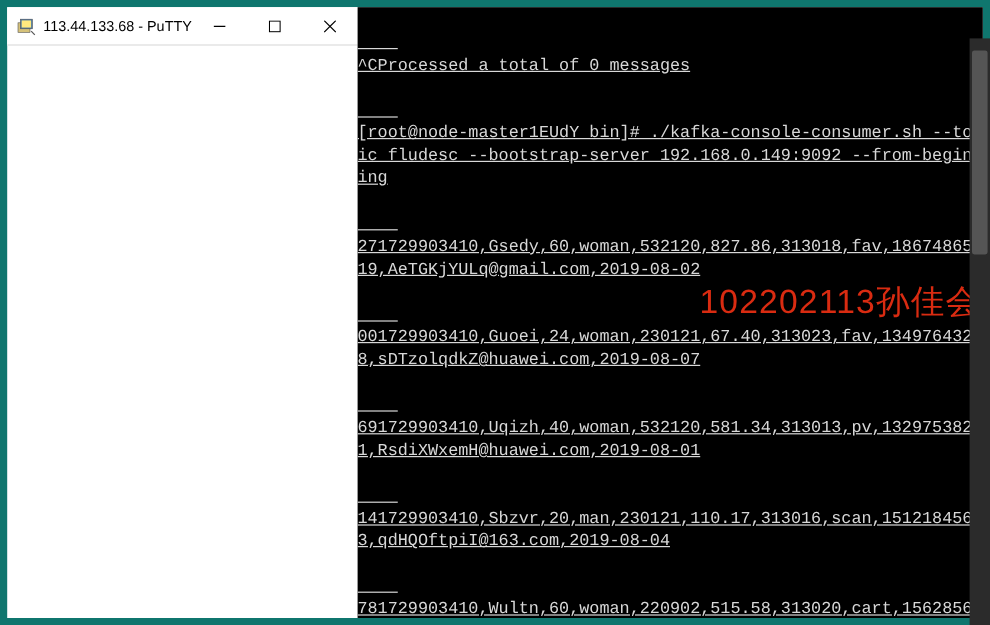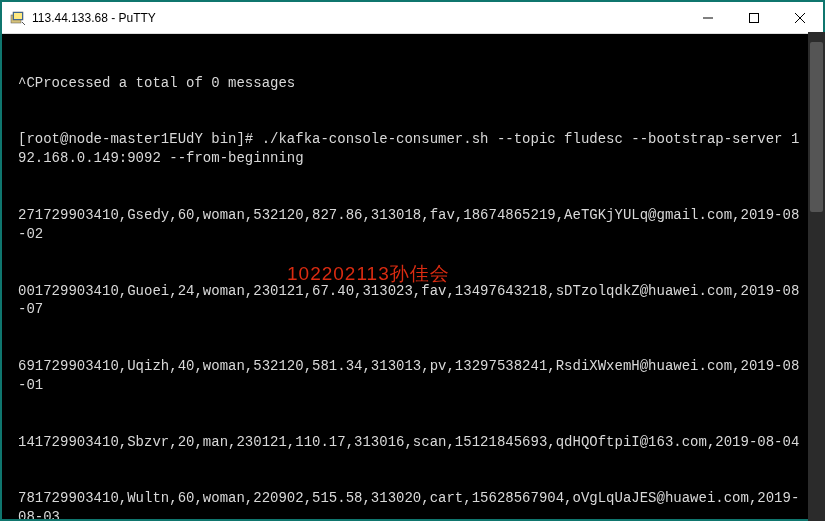--- a/index.html
+++ b/index.html
@@ -6,23 +6,23 @@
     body {
       width: 825px; height: 521px;
       font-family: "Segoe UI", Tahoma, sans-serif;
       background: #f0f0f0;
       overflow: hidden;
       position: relative;
     }
     .window {
       width: 825px; height: 521px;
       background: #fff;
-      border: 2px solid #0f766e;
+      border: 6px solid #0f766e;
       box-shadow: 0 2px 8px rgba(0,0,0,0.2);
-      display: flex; flex-direction: column;
+      display: flex; flex-direction: row;
     }
     .titlebar {
       height: 32px;
       background: #fff;
       display: flex; align-items: center;
       border-bottom: 1px solid #ddd;
     }
     .titlebar-icon {
       width: 16px; height: 16px;
       margin: 0 6px 0 8px;
@@ -41,32 +41,33 @@
       color: #000;
     }
     .win-btn svg { width: 10px; height: 10px; }
     .terminal {
       flex: 1;
       background: #000;
       color: #d8d8d8;
       font-family: "Consolas", "Courier New", monospace;
       font-size: 14px;
       line-height: 1.35;
-      padding: 2px 16px;
+      padding: 2px 0;
       overflow: hidden;
       white-space: pre-wrap;
       word-break: break-all;
       position: relative;
+      text-decoration: underline;
     }
     .term-line { display: block; }
     .watermark {
       position: absolute;
       left: 285px; top: 227px;
       color: rgba(255,50,20,0.85);
-      font-size: 19px;
+      font-size: 28px;
       font-family: "Microsoft YaHei", Arial, sans-serif;
       letter-spacing: 1px;
       pointer-events: none;
       font-weight: 500;
       text-align: right;
     }
     .scrollbar-track {
       position: absolute; right: 0; top: 32px; bottom: 0;
       width: 17px; background: #2b2b2b;
     }

